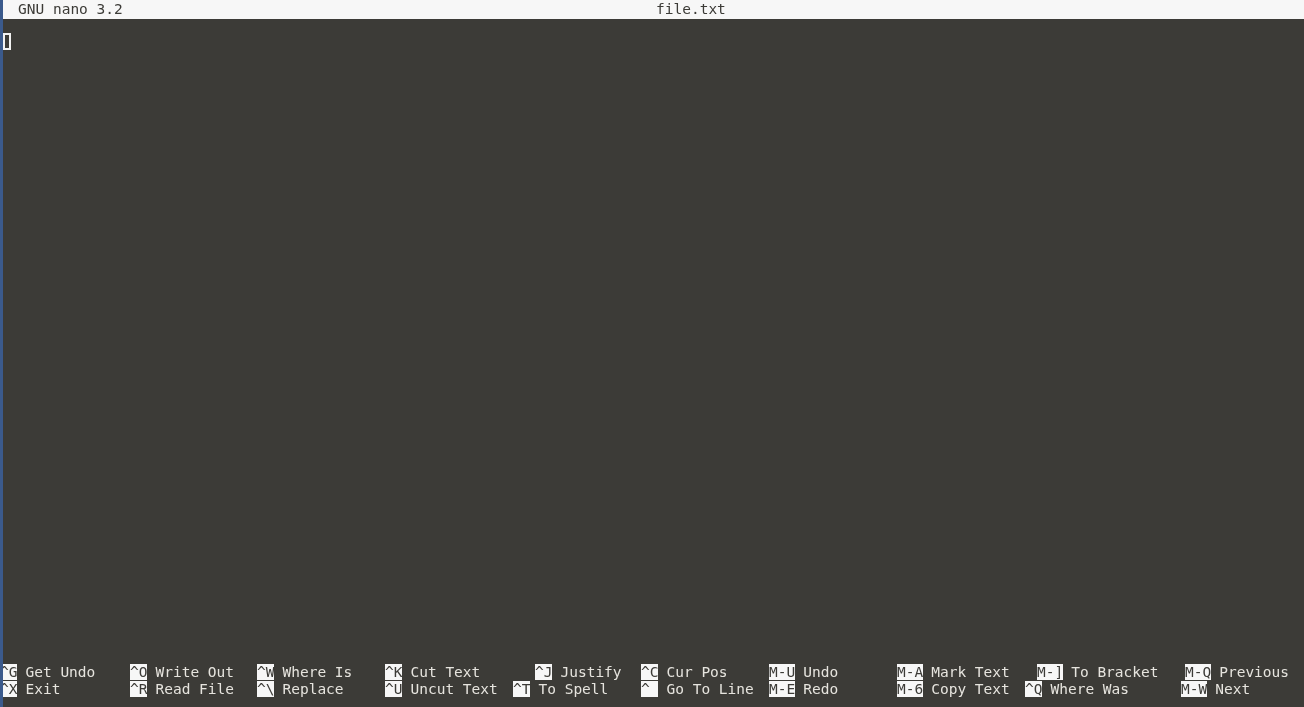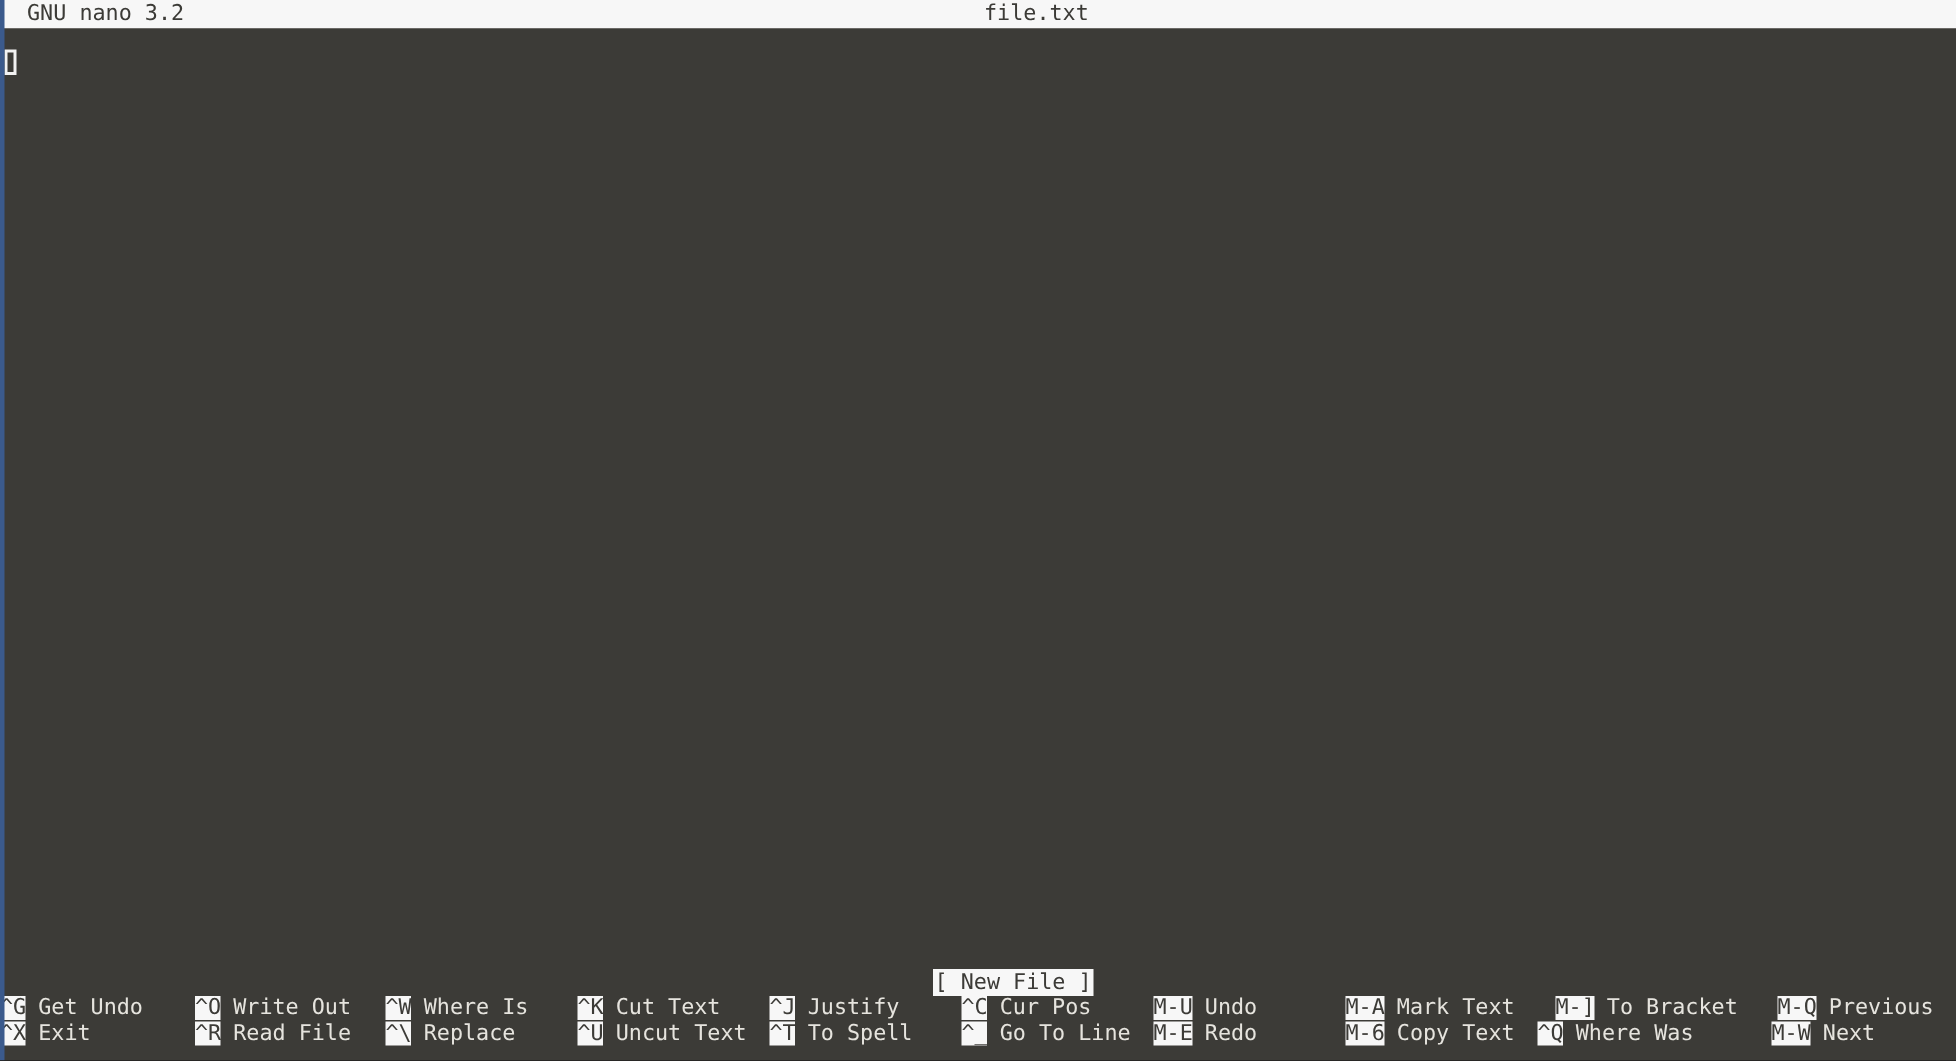--- a/index.html
+++ b/index.html
@@ -137,31 +137,28 @@
 
   <div id="titlebar">
     <span class="tb-cell" id="title-version">GNU nano 3.2</span>
     <span class="tb-cell" id="title-filename">file.txt</span>
   </div>
 
   <div id="editarea">
     <div id="cursor"></div>
   </div>
 
-  <div id="statusline">
-    <span id="newfile-badge">[ New File ]</span>
-  </div>
 
   <div id="helpbar">
     <div class="help-row" id="help-row-0">
         <span class="help-entry" style="left: 0px;"><span class="help-key">^G</span><span class="help-label">Get Undo</span></span>
         <span class="help-entry" style="left: 130px;"><span class="help-key">^O</span><span class="help-label">Write Out</span></span>
         <span class="help-entry" style="left: 257px;"><span class="help-key">^W</span><span class="help-label">Where Is</span></span>
         <span class="help-entry" style="left: 385px;"><span class="help-key">^K</span><span class="help-label">Cut Text</span></span>
-        <span class="help-entry" style="left: 513px;"><span class="help-key">^J</span><span class="help-label">Justify</span></span>
+        <span class="help-entry" style="left: 535px;"><span class="help-key">^J</span><span class="help-label">Justify</span></span>
         <span class="help-entry" style="left: 641px;"><span class="help-key">^C</span><span class="help-label">Cur Pos</span></span>
         <span class="help-entry" style="left: 769px;"><span class="help-key">M-U</span><span class="help-label">Undo</span></span>
         <span class="help-entry" style="left: 897px;"><span class="help-key">M-A</span><span class="help-label">Mark Text</span></span>
         <span class="help-entry" style="left: 1025px; padding-left: 12px;"><span class="help-key">M-]</span><span class="help-label">To Bracket</span></span>
         <span class="help-entry" style="left: 1153px; padding-left: 32px;"><span class="help-key">M-Q</span><span class="help-label">Previous</span></span>
       </div>
     <div class="help-row" id="help-row-1">
         <span class="help-entry" style="left: 0px;"><span class="help-key">^X</span><span class="help-label">Exit</span></span>
         <span class="help-entry" style="left: 130px;"><span class="help-key">^R</span><span class="help-label">Read File</span></span>
         <span class="help-entry" style="left: 257px;"><span class="help-key">^\</span><span class="help-label">Replace</span></span>

